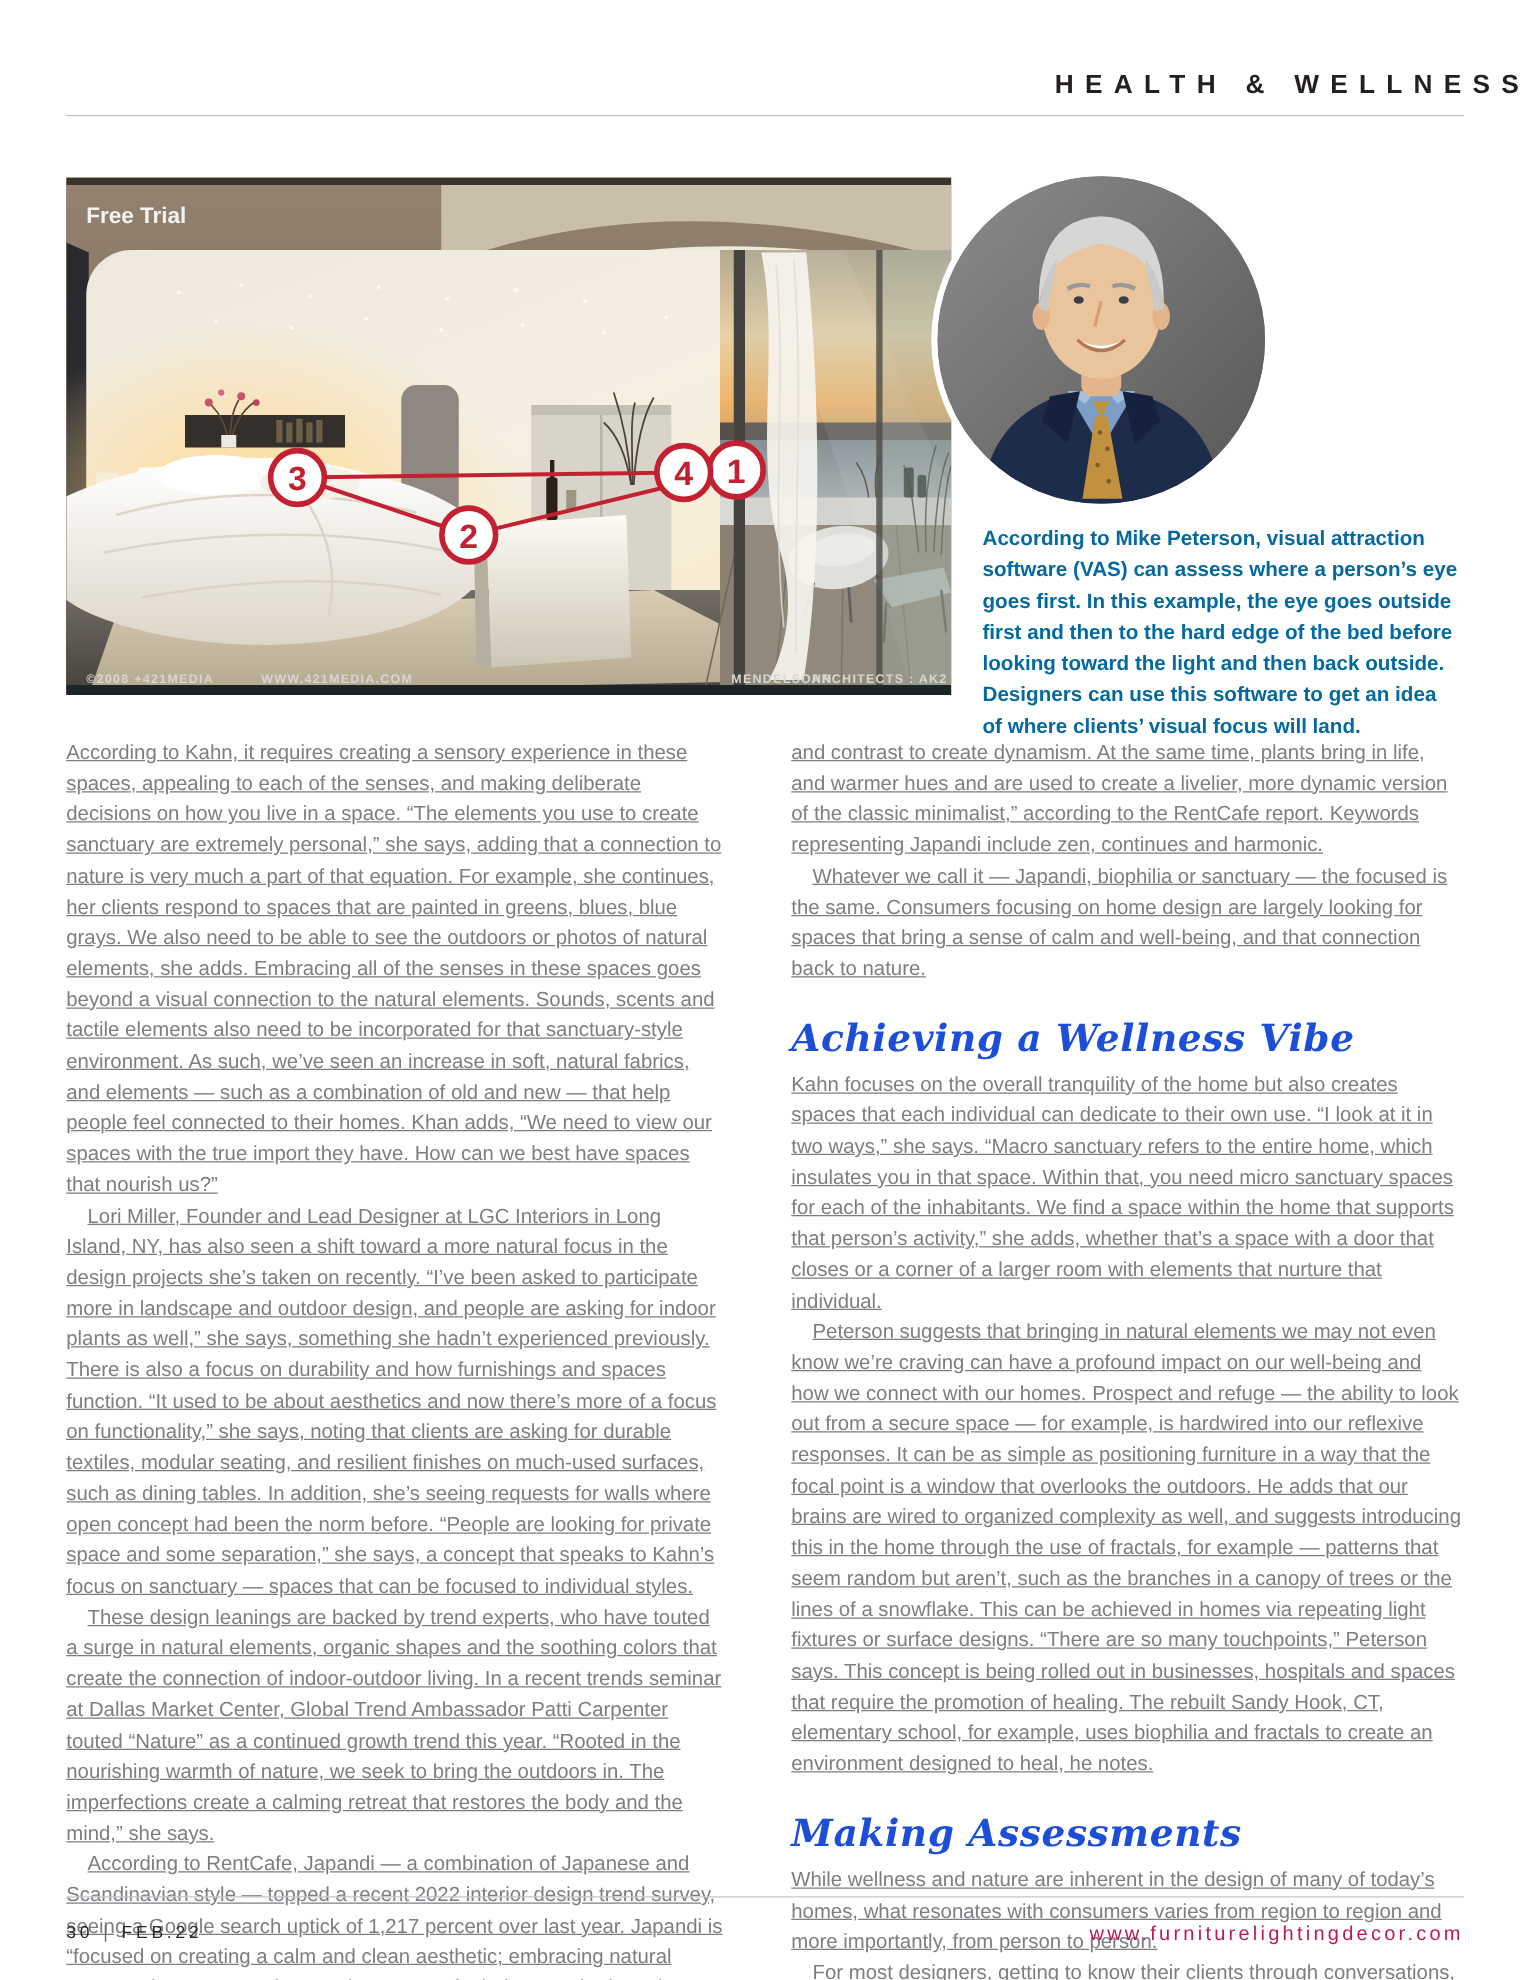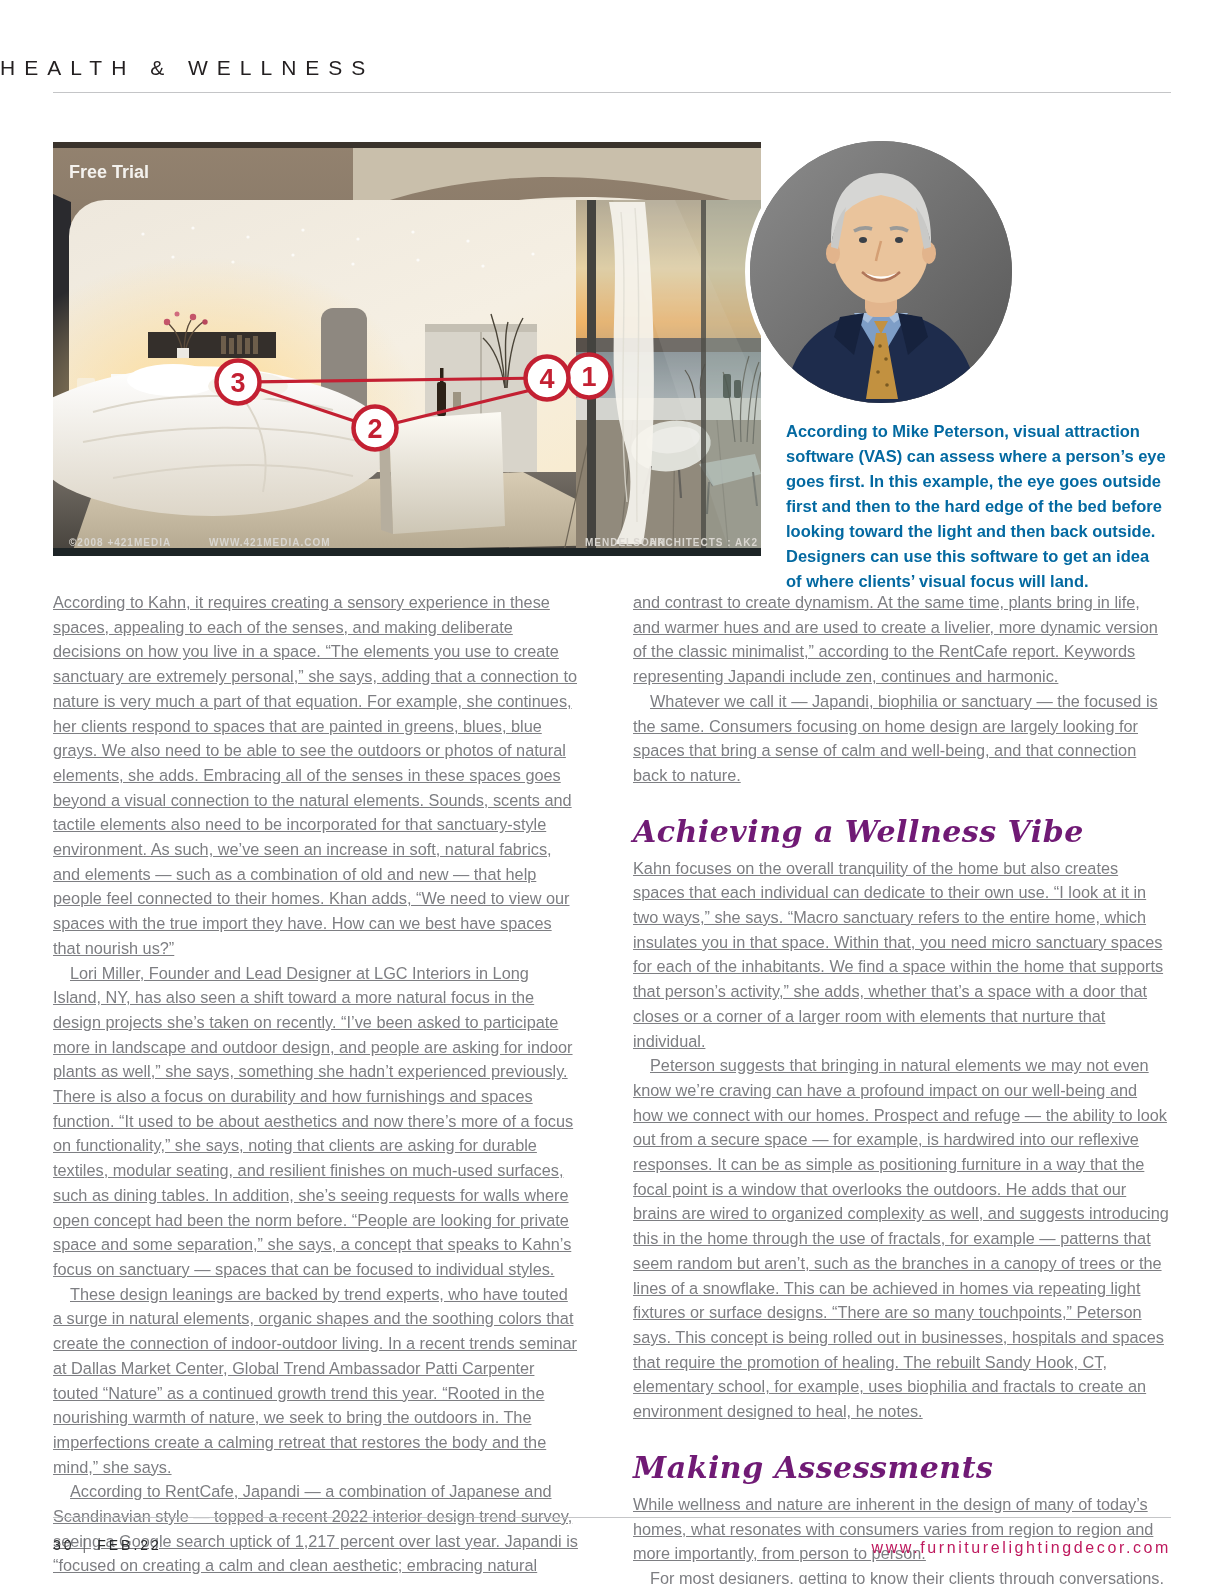--- a/index.html
+++ b/index.html
@@ -2,22 +2,22 @@
 <html><head>
 <meta charset="utf-8">
 <style>
   html,body{margin:0;padding:0;background:#ffffff;}
   .page{
     position:relative;width:1224px;height:1584px;background:#ffffff;
     font-family:"Liberation Sans",sans-serif;overflow:hidden;
   }
   
   .masthead{
-    position:absolute;top:56px;left:0;width:100%;text-align:left;
-    font-size:21px;letter-spacing:9px;color:#231f20;font-weight:400;
+    position:absolute;top:56px;left:0;width:100%;text-align:right;
+    font-size:21px;letter-spacing:9px;color:#231f20;font-weight:700;
   }
   .rule{position:absolute;left:53px;right:53px;height:1px;background:#c4c5c7;}
   .rule.top{top:92px;}
   .rule.bottom{top:1517px;}
   
   .hero-image{
     position:absolute;left:53px;top:142px;width:708px;height:414px;
     overflow:hidden;background:#776c60;
   }
   .hero-image svg{display:block;}
@@ -31,21 +31,21 @@
     font-size:16.5px;line-height:25px;font-weight:700;color:#0369a1;
   }
   
   .col{position:absolute;top:590px;font-size:16.3px;line-height:24.7px;color:#7d7e82;}
   .col-left{left:53px;width:528px;}
   .col-right{left:633px;width:538px;}
   .col p{margin:0;text-decoration:underline;}
   .col p.indent{text-indent:17px;}
   .col h2{
     font-family:"DejaVu Serif",serif;font-style:italic;font-weight:700;
-    font-size:30px;line-height:34px;color:#701a75;margin:27px 0 7px 0;
+    font-size:30px;line-height:34px;color:#1d4ed8;margin:27px 0 7px 0;
     letter-spacing:0.5px;
   }
   
   .folio{
     position:absolute;left:53px;top:1537px;font-size:14px;letter-spacing:3px;
     color:#27292b;
   }
   .folio .sep{color:#6b6d70;padding:0 8px;font-weight:300;}
   .site{
     position:absolute;right:53px;top:1539px;font-size:16px;letter-spacing:2.6px;

